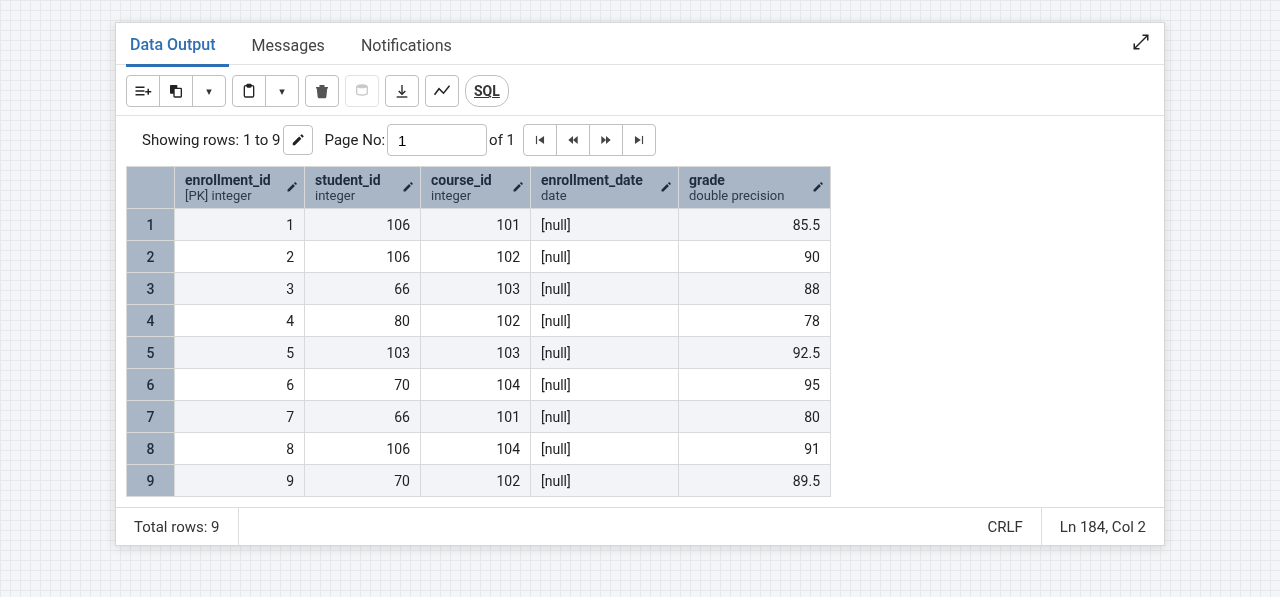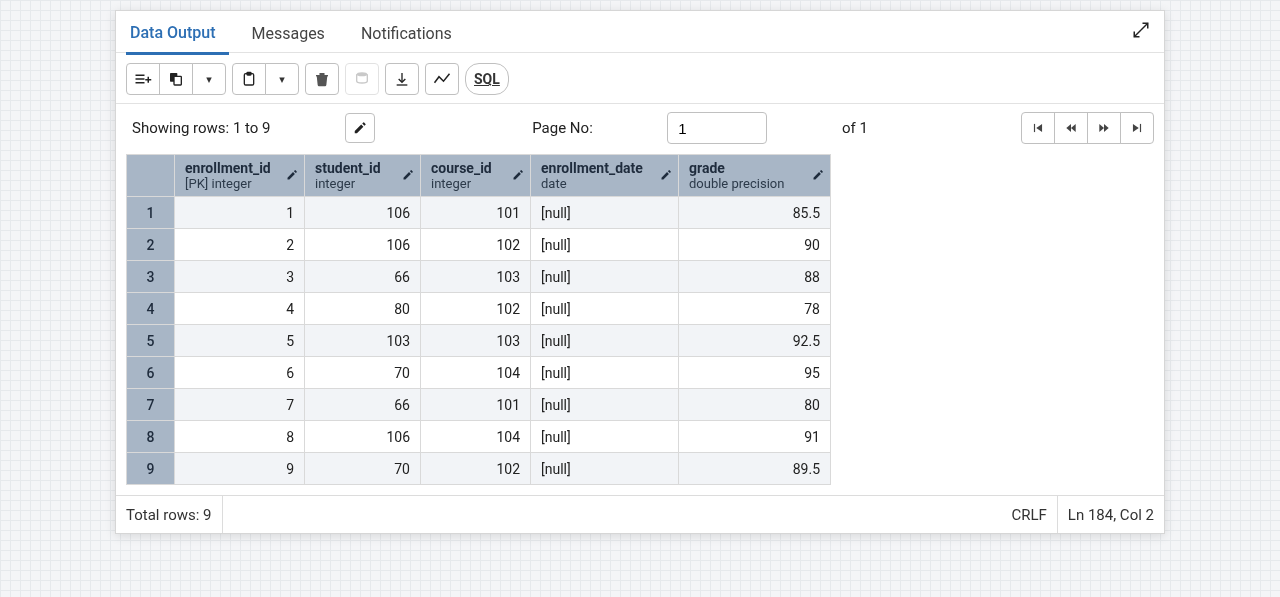--- a/index.html
+++ b/index.html
@@ -14,21 +14,21 @@
       linear-gradient(#e6e9ec 1px, transparent 1px),
       linear-gradient(90deg, #e6e9ec 1px, transparent 1px);
     background-size: 10px 10px;
     background-color: #f4f5f7;
     overflow: hidden;
     position: relative;
   }
   .panel {
     position: absolute;
     left: 115px;
-    top: 10px;
+    top: 22px;
     width: 1050px;
     background: #fff;
     border: 1px solid #d6d6d6;
     box-shadow: 0 2px 10px rgba(0,0,0,0.12);
   }
 
   
   .tabs {
     display: flex;
     align-items: center;
@@ -82,23 +82,22 @@
   .btn-group .btn:first-child { border-top-left-radius: 4px; border-bottom-left-radius: 4px; margin-left: 0; }
   .btn-group .btn:last-child { border-top-right-radius: 4px; border-bottom-right-radius: 4px; }
   .btn svg { pointer-events: none; }
   .btn-sql { font-weight: 700; padding: 0 8px; text-decoration: underline; font-family: inherit; border-radius: 14px; }
 
   
   .pagebar {
     display: flex;
     align-items: center;
     gap: 2px;
-    padding: 8px 10px 10px 16px;
+    padding: 8px 10px 10px 26px;
     font-size: 15px;
-    justify-content: space-between;
   }
   .pagebar .lbl { color:#222; }
   .page-input {
     width: 100px;
     height: 32px;
     border: 1px solid #c0c0c0;
     border-radius: 4px;
     padding: 0 10px;
     font-size: 15px;
   }
@@ -144,21 +143,21 @@
   .grid td.txt { text-align:left; }
 
   
   .footer {
     display:flex; align-items:center;
     border-top:1px solid #dcdcdc;
     height:38px;
     font-size:15px;
     color:#333;
   }
-  .footer .cell { padding:0 10px; height:100%; display:flex; align-items:center; }
+  .footer .cell { padding:0 18px; height:100%; display:flex; align-items:center; }
   .footer .sep  { border-right:1px solid #dcdcdc; }
   .footer .grow { flex:1; }
 
   .chev { font-size:11px; }
 </style>
 </head>
 <body>
 
 <div class="panel">
 

